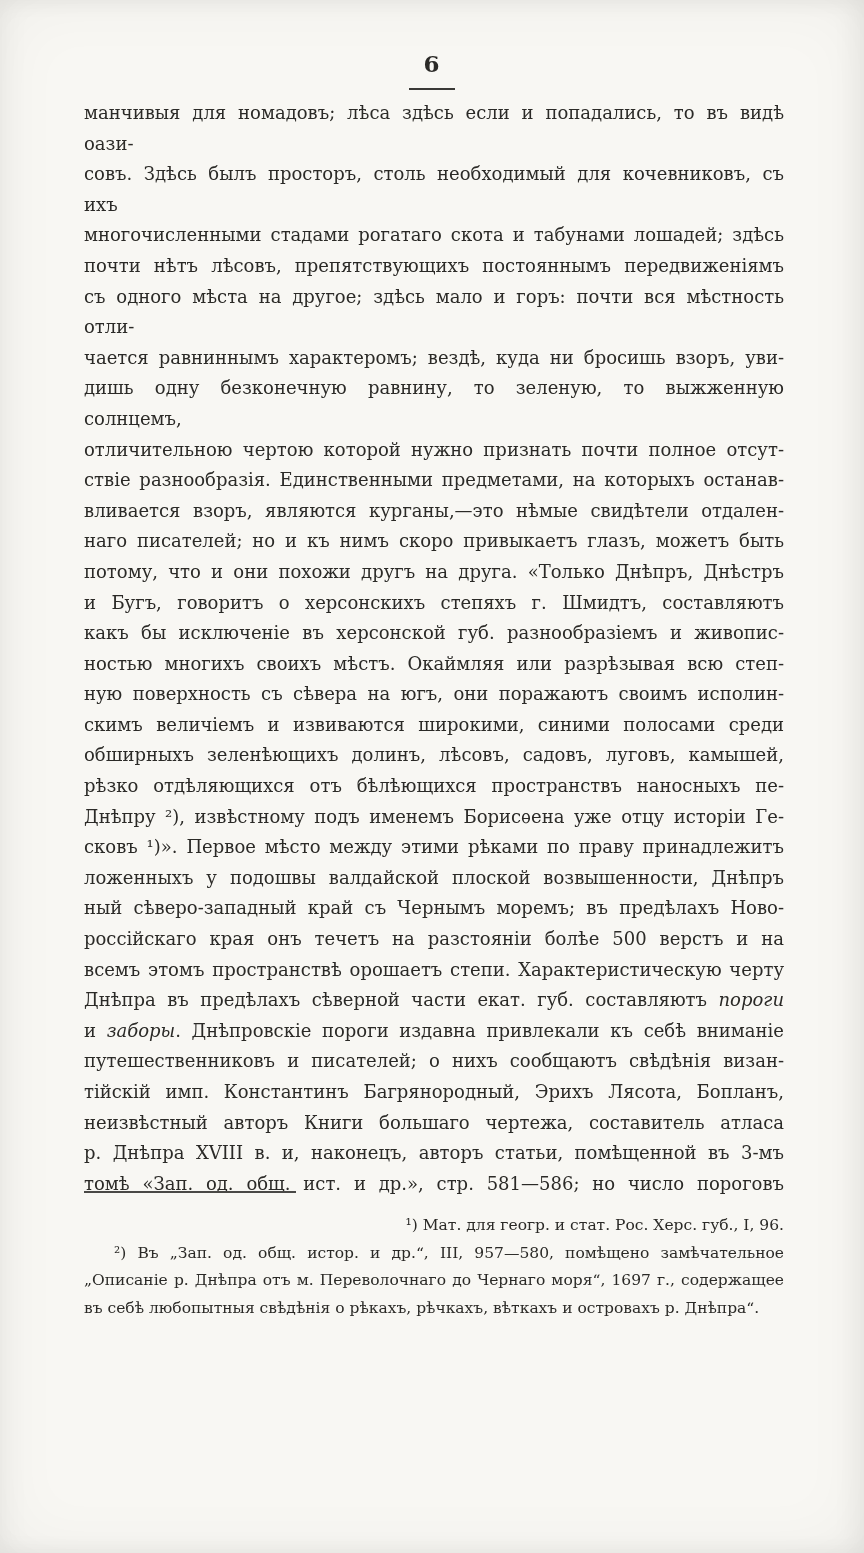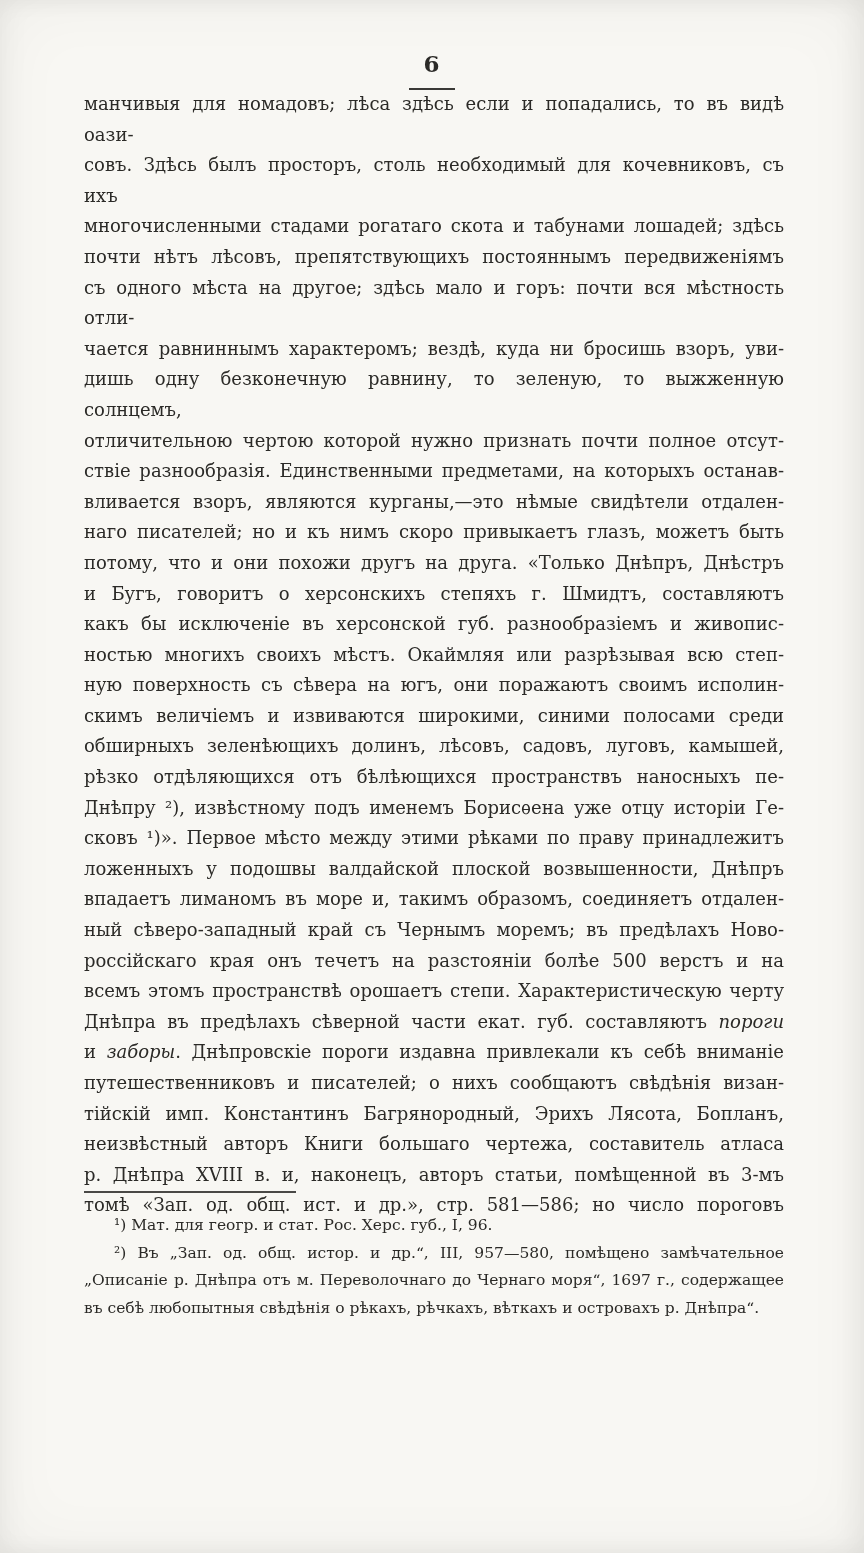--- a/index.html
+++ b/index.html
@@ -21,40 +21,40 @@
     position:absolute;top:50px;left:0;right:0;
     text-align:center;
     font-size:23px;font-weight:bold;
     letter-spacing:1px;
   }
   .page-number-rule{
     position:absolute;top:88px;left:409px;
     width:46px;height:2px;background:#3a3936;
   }
   .body-text{
-    position:absolute;top:89px;left:84px;width:700px;
+    position:absolute;top:98px;left:84px;width:700px;
     font-size:18px;line-height:30.6px;
     font-weight:500;
   }
   .line{
     text-align:justify;
     text-align-last:justify;
     word-spacing:1px;
     white-space:normal;
   }
   .footnote-rule{
     position:absolute;top:1191px;left:84px;
     width:212px;height:2px;background:#4a4946;
   }
   .footnotes{
     position:absolute;top:1212px;left:84px;width:700px;
     font-size:15.5px;line-height:27.5px;
   }
   .fn-line{text-align:left;}
-  .fn-line.indent{text-indent:30px;}
+  .fn-line.indent{text-indent:30px;text-align:right;}
   .fn-line.justify{text-align:justify;text-align-last:justify;}
   i{font-style:italic;}
 </style>
 </head>
 <body>
 
 <div class="page">
   <div class="page-number">6</div>
   <div class="page-number-rule"></div>
 
@@ -74,21 +74,20 @@
       <div class="line">и Бугъ, говоритъ о херсонскихъ степяхъ г. Шмидтъ, составляютъ</div>
       <div class="line">какъ бы исключеніе въ херсонской губ. разнообразіемъ и живопис-</div>
       <div class="line">ностью многихъ своихъ мѣстъ. Окаймляя или разрѣзывая всю степ-</div>
       <div class="line">ную поверхность съ сѣвера на югъ, они поражаютъ своимъ исполин-</div>
       <div class="line">скимъ величіемъ и извиваются широкими, синими полосами среди</div>
       <div class="line">обширныхъ зеленѣющихъ долинъ, лѣсовъ, садовъ, луговъ, камышей,</div>
       <div class="line">рѣзко отдѣляющихся отъ бѣлѣющихся пространствъ наносныхъ пе-</div>
       <div class="line">Днѣпру ²), извѣстному подъ именемъ Борисѳена уже отцу исторіи Ге-</div>
       <div class="line">сковъ ¹)». Первое мѣсто между этими рѣками по праву принадлежитъ</div>
       <div class="line">ложенныхъ у подошвы валдайской плоской возвышенности, Днѣпръ</div>
-      <div class="line">впадаетъ лиманомъ въ море и, такимъ образомъ, соединяетъ отдален-</div>
       <div class="line">ный сѣверо-западный край съ Чернымъ моремъ; въ предѣлахъ Ново-</div>
       <div class="line">россійскаго края онъ течетъ на разстояніи болѣе 500 верстъ и на</div>
       <div class="line">всемъ этомъ пространствѣ орошаетъ степи. Характеристическую черту</div>
       <div class="line">Днѣпра въ предѣлахъ сѣверной части екат. губ. составляютъ <i>пороги</i></div>
       <div class="line">и <i>заборы</i>. Днѣпровскіе пороги издавна привлекали къ себѣ вниманіе</div>
       <div class="line">путешественниковъ и писателей; о нихъ сообщаютъ свѣдѣнія визан-</div>
       <div class="line">тійскій имп. Константинъ Багрянородный, Эрихъ Лясота, Бопланъ,</div>
       <div class="line">неизвѣстный авторъ Книги большаго чертежа, составитель атласа</div>
       <div class="line">р. Днѣпра XVIII в. и, наконецъ, авторъ статьи, помѣщенной въ 3-мъ</div>
       <div class="line">томѣ «Зап. од. общ. ист. и др.», стр. 581—586; но число пороговъ</div>

